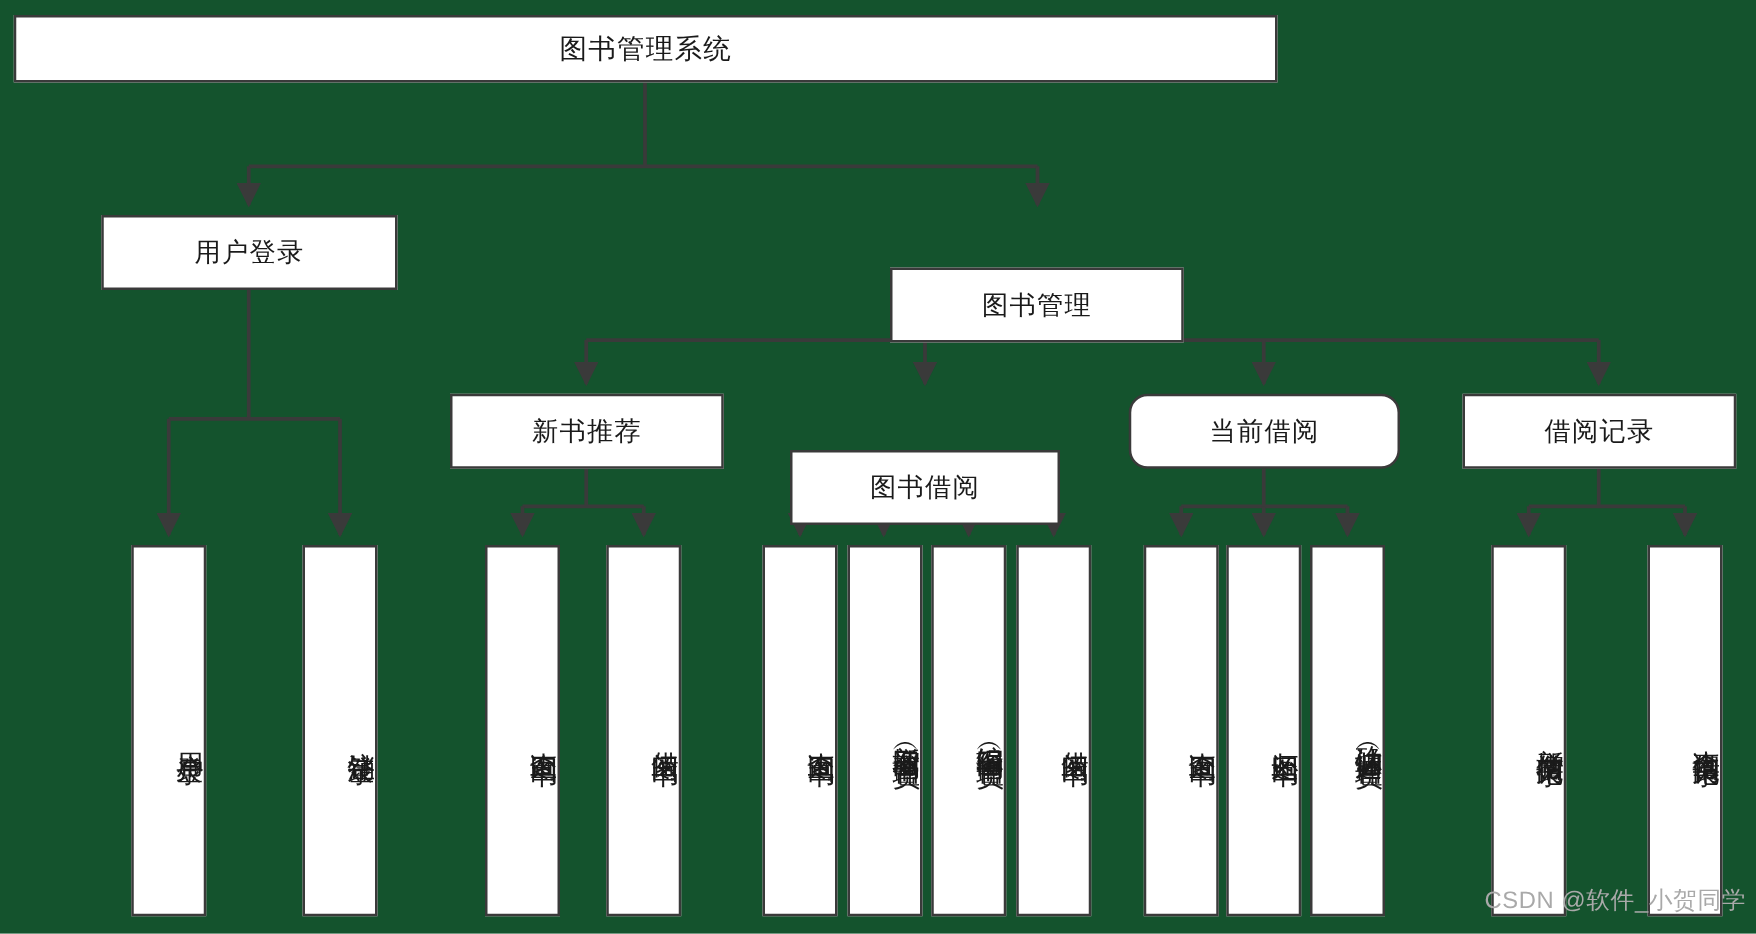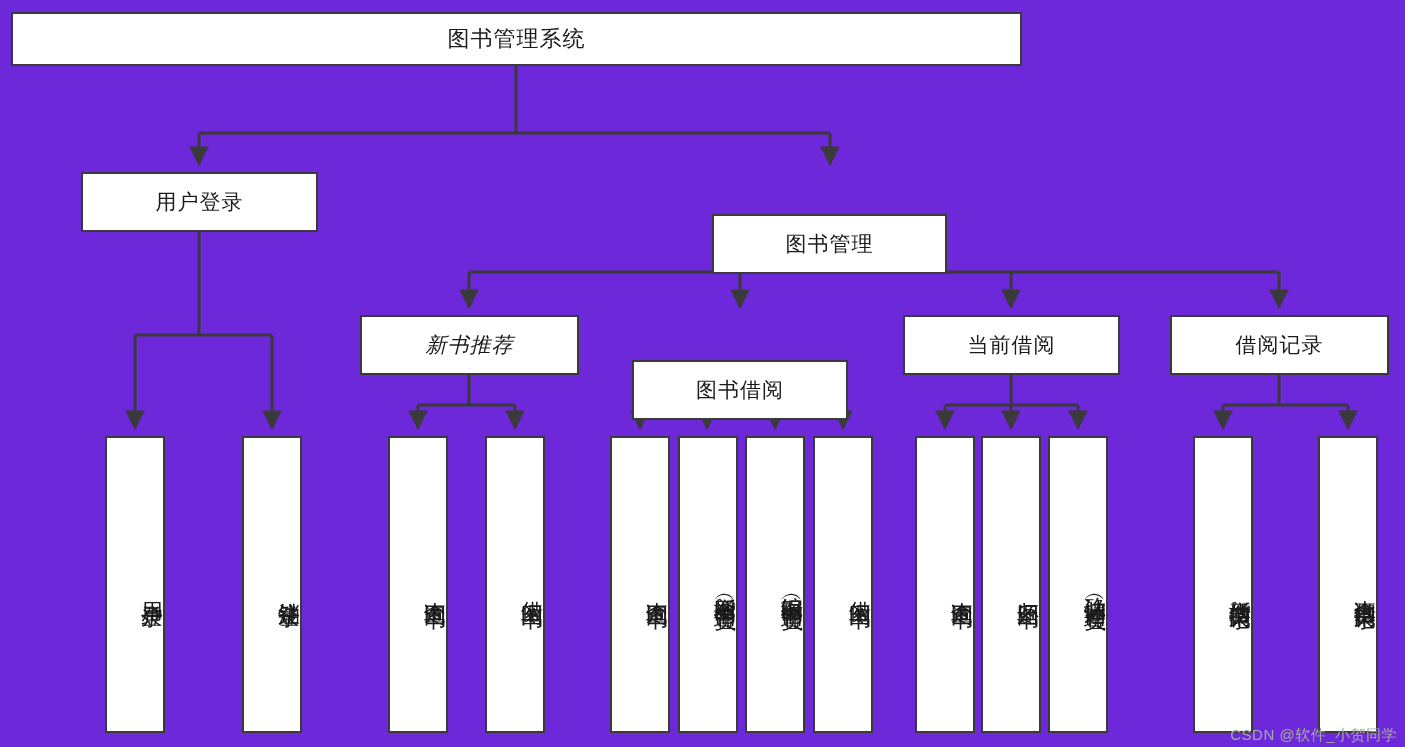--- a/index.html
+++ b/index.html
@@ -7,21 +7,21 @@
     padding: 0;
     background: #ffffff;
   }
   body {
     font-family: "Liberation Sans", "DejaVu Sans", sans-serif;
   }
   #canvas {
     position: relative;
     width: 1405px;
     height: 747px;
-    background: #6d28d9;
+    background: #14532d;
     overflow: hidden;
   }
   #wires {
     position: absolute;
     left: 0;
     top: 0;
     width: 1405px;
     height: 747px;
     pointer-events: none;
   }
@@ -54,22 +54,22 @@
     text-orientation: upright;
     display: block;
     white-space: nowrap;
   }
   .node.root {
     font-size: 22px;
   }
   .watermark {
     position: absolute;
     right: 8px;
-    bottom: 2px;
-    font-size: 15px;
+    bottom: 14px;
+    font-size: 19px;
     color: #a9a9a9;
     white-space: nowrap;
     letter-spacing: 0.5px;
   }
 </style>
 </head>
 <body>
 
 <div id="canvas">
 
@@ -127,27 +127,27 @@
     <span>图书管理系统</span>
   </div>
 
   <div class="node horiz" style="left:81px; top:172px; width:237px; height:60px;">
     <span>用户登录</span>
   </div>
   <div class="node horiz" style="left:712px; top:172px; width:235px; height:60px;margin-top:42px;">
     <span>图书管理</span>
   </div>
 
-  <div class="node horiz" style="left:360px; top:315px; width:219px; height:60px;font-style:italic;">
+  <div class="node horiz" style="left:360px; top:315px; width:219px; height:60px;">
     <span>新书推荐</span>
   </div>
   <div class="node horiz" style="left:632px; top:315px; width:216px; height:60px;margin-top:45px;">
     <span>图书借阅</span>
   </div>
-  <div class="node horiz" style="left:903px; top:315px; width:217px; height:60px;">
+  <div class="node horiz" style="left:903px; top:315px; width:217px; height:60px;border-radius:15px;">
     <span>当前借阅</span>
   </div>
   <div class="node horiz" style="left:1170px; top:315px; width:219px; height:60px;justify-content:center;">
     <span>借阅记录</span>
   </div>
 
   <div class="node vert" style="left:105px; top:436px; width:60px; height:297px;">
     <span class="vtext">用户登录</span>
   </div>
   <div class="node vert" style="left:242px; top:436px; width:60px; height:297px;">

